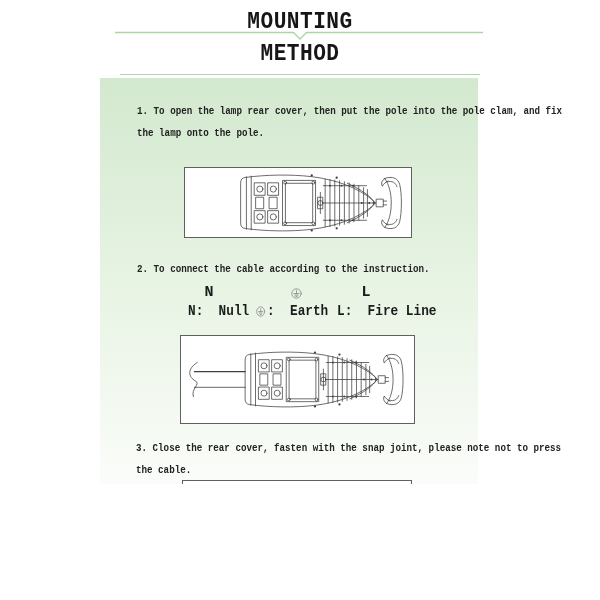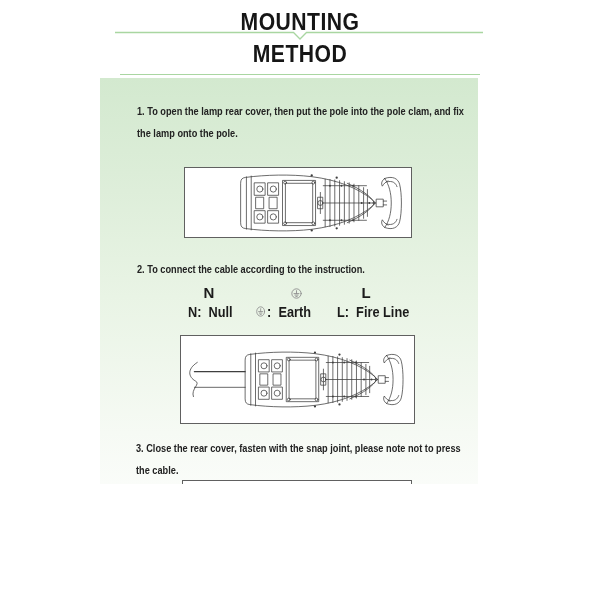--- a/index.html
+++ b/index.html
@@ -1,17 +1,17 @@
 <!DOCTYPE html>
 <html><head>
 <meta charset="utf-8">
 <style>
   html,body{margin:0;padding:0;background:#fff;}
   .page{position:relative;width:600px;height:484px;background:#ffffff;overflow:hidden;
-        font-family:Liberation Sans, sans-serif;color:#1e1e1e;}
+        font-family:Liberation Mono, monospace;color:#1e1e1e;}
   .panel{position:absolute;left:100px;top:78px;width:378px;height:522px;
          background:linear-gradient(180deg,#d3e9cf 0%,#dcedd8 18%,#e9f4e5 42%,#f6faf4 68%,#ffffff 90%);}
   .title{position:absolute;left:0;width:600px;text-align:center;
          font-size:23px;font-weight:700;letter-spacing:.5px;color:#161616;
          transform:scaleX(.92);transform-origin:50% 0;}
   .t1{top:9px;} .t2{top:41px;}
   .divider-svg{position:absolute;left:115px;top:31px;width:368px;height:11px;}
   .divider2{position:absolute;left:120px;top:74px;width:360px;height:1px;background:#a9d6a1;}
   .step{position:absolute;font-size:11.5px;font-weight:700;line-height:22px;color:#222;
         transform:scaleX(.80);transform-origin:0 0;white-space:nowrap;}

